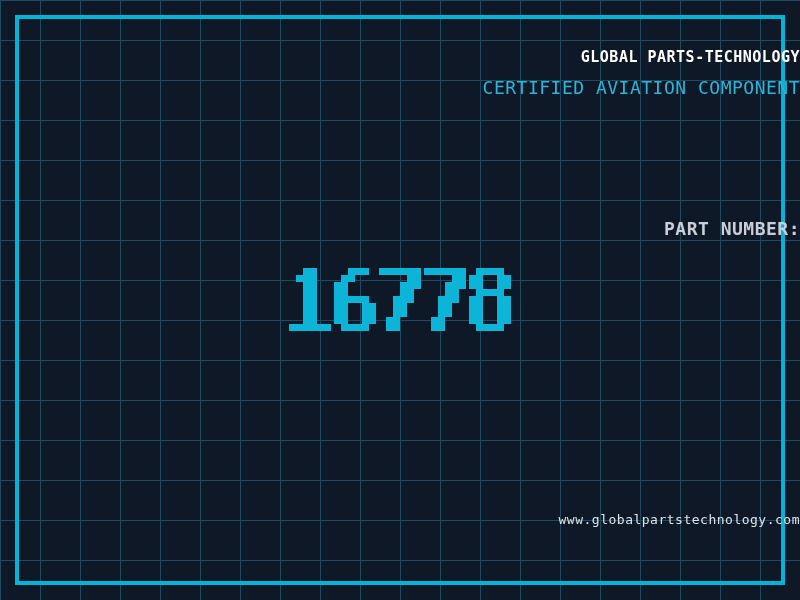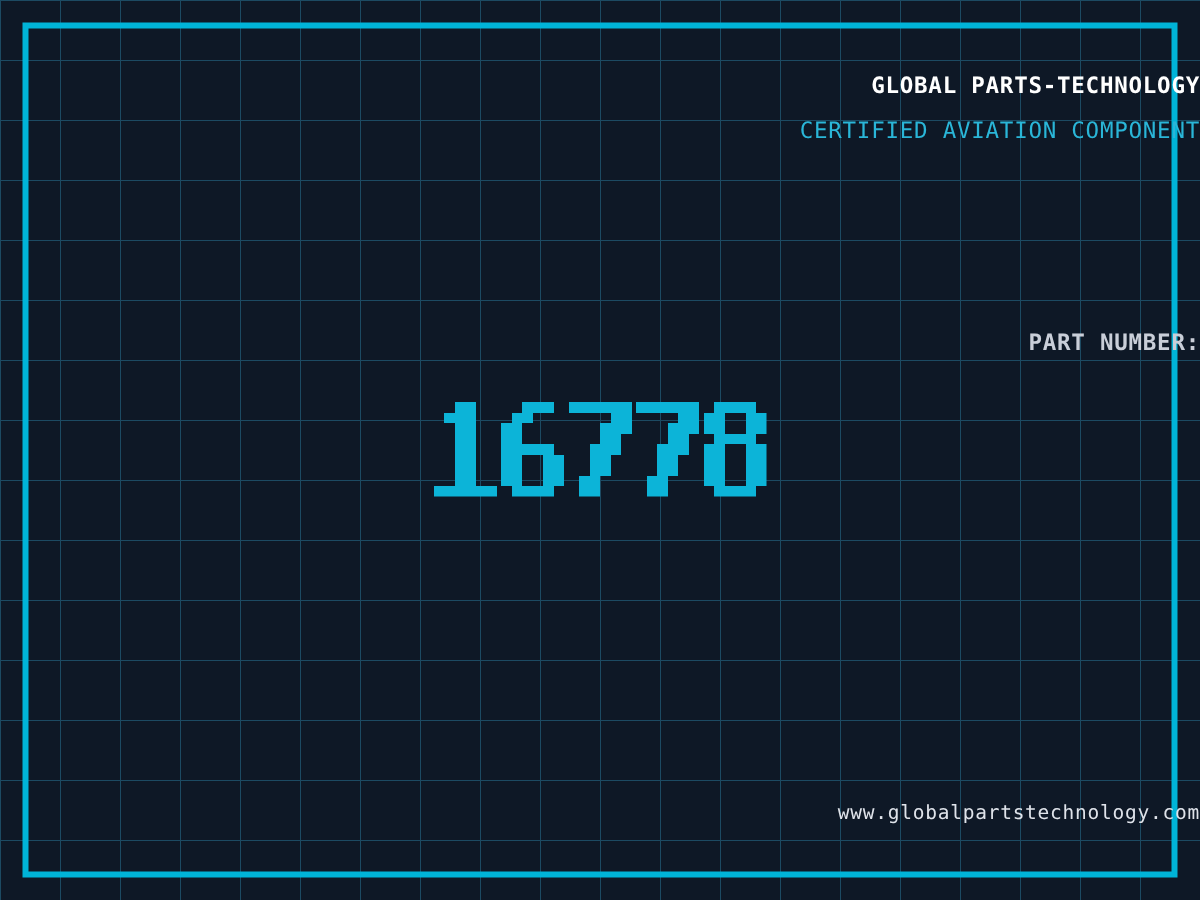--- a/index.html
+++ b/index.html
@@ -35,43 +35,43 @@
   .title {
     top: 50px;
     font-size: 15px;
     line-height: 15px;
     font-weight: bold;
     color: var(--title-text, #ffffff);
     letter-spacing: 0.5px;
   }
   .subtitle {
     top: 81px;
-    font-size: 15px;
+    font-size: 18px;
     line-height: 13px;
     color: var(--subtitle-text, #2ab6d8);
     letter-spacing: 0.5px;
   }
   .part-label {
     top: 221px;
-    font-size: 15px;
+    font-size: 18px;
     line-height: 15px;
     font-weight: bold;
     color: var(--part-label-text, #c9ced8);
     letter-spacing: 0.5px;
   }
   .part-number {
     position: absolute;
     top: 268px;
     left: 0;
     right: 0;
     display: flex;
     justify-content: center;
   }
   .footer-url {
-    top: 536px;
+    top: 513px;
     font-size: 13px;
     line-height: 13px;
     color: var(--website-text, #dfe3ea);
     letter-spacing: 0.5px;
   }
 </style>
 </head>
 <body>
 
 <div class="screen" style="--background: #0e1826; --grid-line: #1c4a62; --frame: #00b4d8; --title-text: #ffffff; --subtitle-text: #2ab6d8; --part-label-text: #c9ced8; --part-number-text: #0cb4d8; --website-text: #dfe3ea;">

